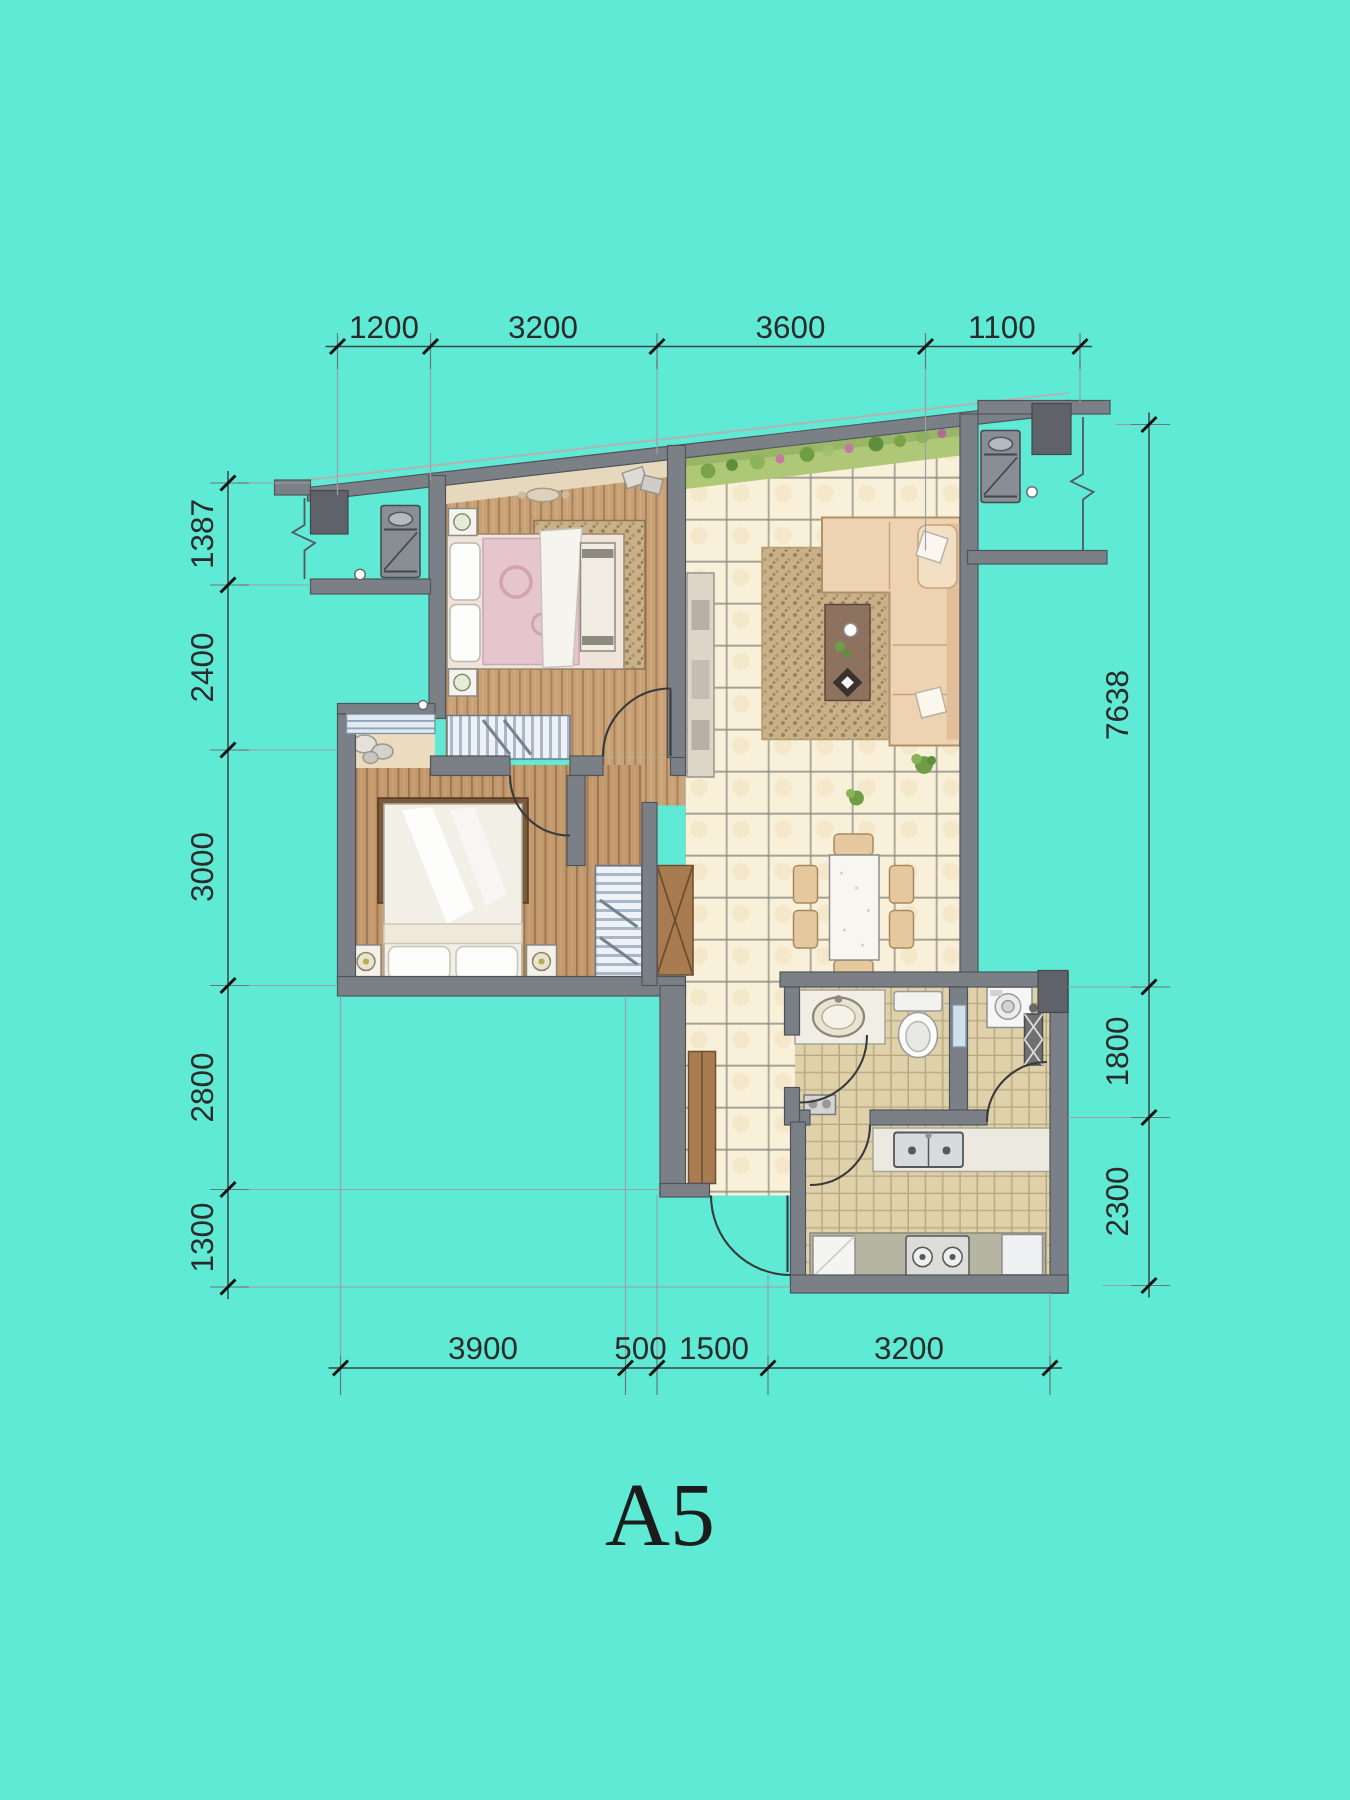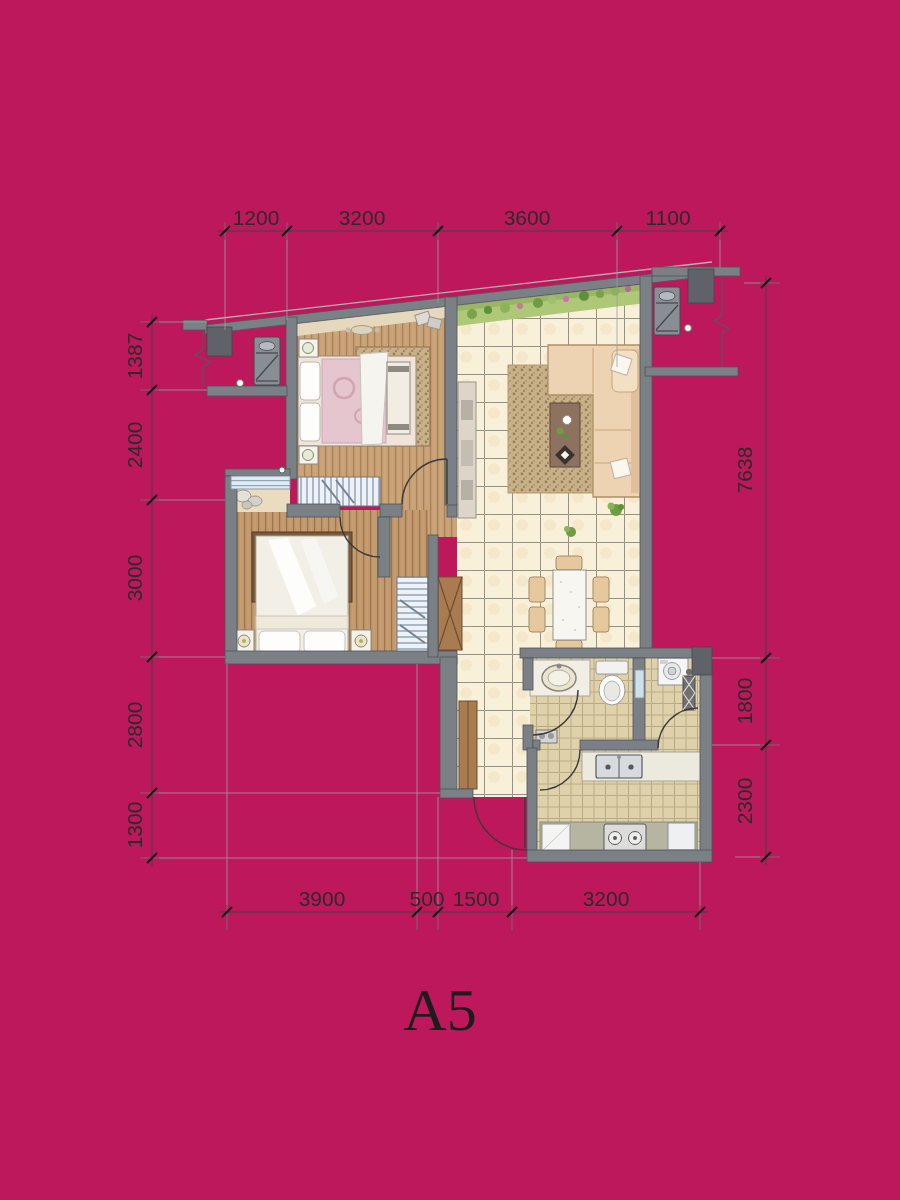--- a/index.html
+++ b/index.html
@@ -1,16 +1,16 @@
 <!DOCTYPE html>
 <html><head>
 <meta charset="utf-8">
 <style>
   html,body{margin:0;padding:0;background:#ffffff;}
-  .stage{position:relative;width:900px;height:1200px;background:#be185d;overflow:hidden;
+  .stage{position:relative;width:900px;height:1200px;background:#5eead4;overflow:hidden;
          font-family:"Liberation Sans",sans-serif;}
   svg{display:block;}
   .dim{font-family:"Liberation Sans",sans-serif;font-size:21px;fill:#2b2b2b;}
   .unit{font-family:"Liberation Serif",serif;font-size:60px;fill:#1c1c1c;}
   .wall{fill:#7b8087;stroke:#50545a;stroke-width:0.8;}
   .walldark{fill:#5f6369;stroke:#44474c;stroke-width:0.8;}
   .dimline{stroke:#3f4347;stroke-width:1;}
   .tick{stroke:#141414;stroke-width:2;}
   .guide{stroke:#6f7478;stroke-width:0.8;}
   .ext{stroke:#9aa0a6;stroke-width:0.8;}

